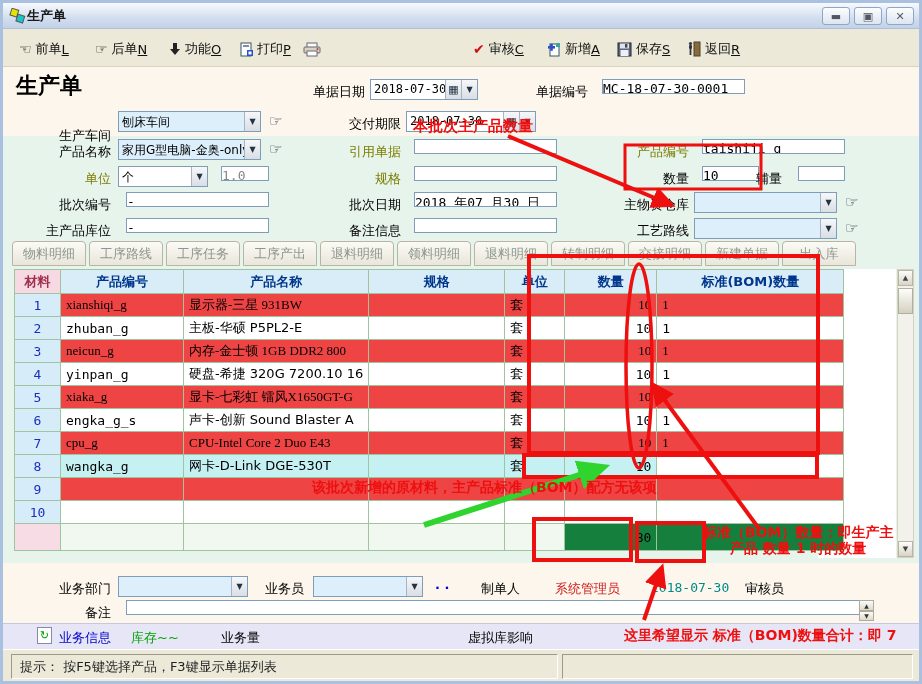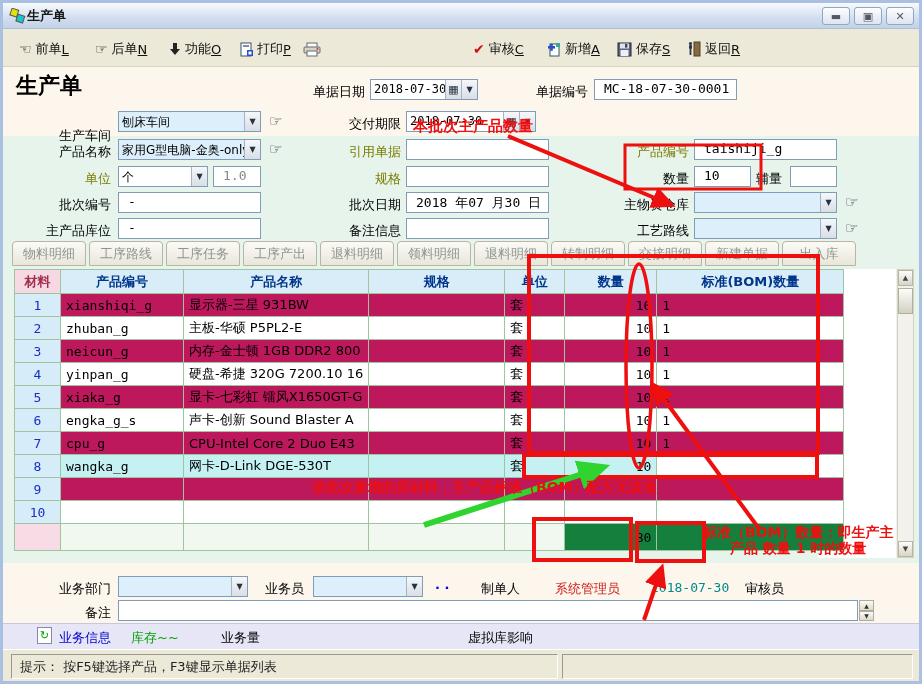--- a/index.html
+++ b/index.html
@@ -22,23 +22,23 @@
   .tbtn{position:absolute;top:8px;height:22px;display:flex;align-items:center;font-size:13px;color:#111;padding:0 4px;}
   .tbtn .ticon{margin-right:4px;font-size:14px;line-height:14px;}
   .mn{text-decoration:underline;}
   
   .cream{background:#fdf6ec;}
   .green{background:#e6f4ec;}
   .lav{background:#e6e6f6;}
   .lbl{position:absolute;font-size:13px;color:#000;white-space:nowrap;}
   .lbl.r{text-align:right;}
   .lbl.olive{color:#7c7c00;}
-  .fld{position:absolute;background:#fff;border:1px solid #7f9db9;height:21px;
+  .fld{position:absolute;background:#fff;border:1px solid #7f9db9;height:15px;
        font-family:"DejaVu Sans Mono","Liberation Mono",monospace;font-size:13px;
-       padding:1px 9px;white-space:nowrap;overflow:hidden;color:#000;}
+       padding:1px 0;white-space:nowrap;overflow:hidden;color:#000;margin-left:8px;}
   .combo{position:absolute;height:21px;background:#fff;border:1px solid #7f9db9;display:flex;align-items:stretch;}
   .combo.blue{background:#ddeffb;}
   .combo .ct{flex:1;font-size:12px;padding:2px 3px;white-space:nowrap;overflow:hidden;}
   .cbtn{width:16px;background:linear-gradient(#f6f7f9,#d9dee6);border-left:1px solid #a8b4c4;
         display:flex;align-items:center;justify-content:center;font-size:8px;color:#234;}
   .cal{font-size:11px;}
   .hand{position:absolute;font-size:15px;color:#334;line-height:15px;cursor:pointer;}
   
   .tab{position:absolute;top:238px;width:74px;height:25px;background:linear-gradient(#fbfaf5,#e9e6da);
        border:1px solid #b9b5a4;border-radius:4px 4px 0 0;display:flex;align-items:center;justify-content:center;
@@ -46,21 +46,21 @@
   
   #grid{position:absolute;left:11px;top:266px;border-collapse:collapse;table-layout:fixed;
         background:#fff;font-size:13px;}
   #grid td{border:1px solid #9fc49f;padding:0 5px;height:23px;overflow:hidden;white-space:nowrap;}
   #grid tr.hdr td{height:24px;background:#d9edf8;color:#00378c;text-align:center;font-weight:bold;font-size:13px;}
   #grid tr.hdr td.mat{background:#f7d9e3;color:#a0304e;}
   #grid td.num{background:#d7ecf9;color:#1830c0;text-align:center;
         font-family:"DejaVu Sans Mono","Liberation Mono",monospace;}
   .mono{font-family:"DejaVu Sans Mono","Liberation Mono",monospace;}
   #grid td.qty{text-align:right;}
-  #grid tr.odd td.dc{background:#be185d;}
+  #grid tr.odd td.dc{background:#ef4444;font-family:Liberation Serif, serif;}
   #grid tr.sel td.dc{background:#c6f1f3;}
   #grid tr.sel td.bomw{background:#ffffff;}
   #grid tr.sliver td{height:8px;line-height:8px;font-size:11px;padding:0 5px;}
   #grid tr.foot td{height:27px;background:#f1f8ef;}
   #grid tr.foot td.mat{background:#f7dce6;}
   #grid tr.foot td.w{background:#15803d;}
   
   .sb{position:absolute;background:#f2f1ec;border:1px solid #d6d2c2;}
   .sbb{position:absolute;left:0;width:15px;height:16px;background:linear-gradient(#fdfdfb,#d8d4c6);
        border:1px solid #b9b5a4;display:flex;align-items:center;justify-content:center;font-size:7px;color:#444;}
@@ -461,14 +461,15 @@
     <line x1="505" y1="133" x2="666" y2="201" stroke="#ee0f0f" stroke-width="4" marker-end="url(#ra)"></line>
     <line x1="757" y1="527" x2="652" y2="384" stroke="#ee0f0f" stroke-width="4" marker-end="url(#ra)"></line>
     <line x1="641" y1="617" x2="658" y2="567" stroke="#ee0f0f" stroke-width="4" marker-end="url(#ra)"></line>
     <line x1="421" y1="522" x2="598" y2="465" stroke="#2fd42f" stroke-width="6" marker-end="url(#ga)"></line>
   </svg>
 
   <div class="ann" style="left:410px;top:114px;font-size:15px">本批次主产品数量</div>
   <div class="ann" style="left:309px;top:476px;font-size:14px">该批次新增的原材料，主产品标准（BOM）配方无该项</div>
   <div class="ann" style="left:700px;top:521px;font-size:14px">标准（BOM）数量：即生产主</div>
   <div class="ann" style="left:727px;top:537px;font-size:14px">产品 数量 1 时的数量</div>
+  <div class="ann" style="left:621px;top:624px;font-size:14px">这里希望显示 标准（BOM)数量合计：即 7</div>
 
 </div>
 
 </body></html>

